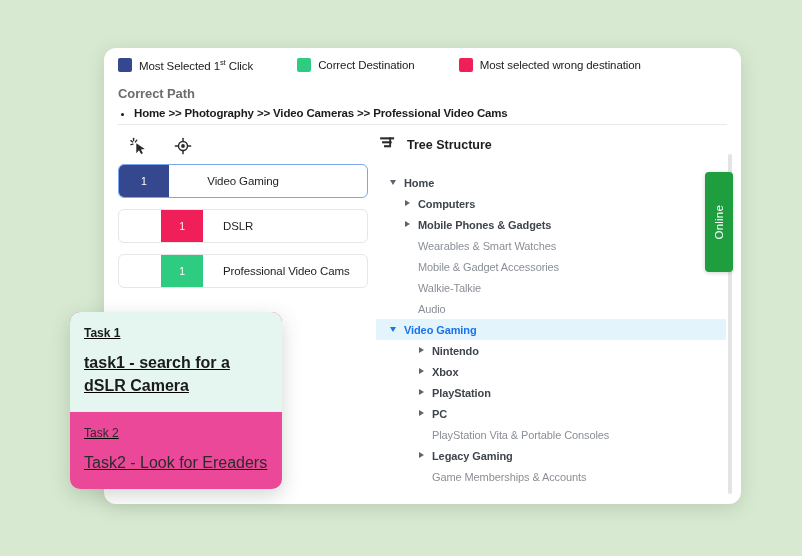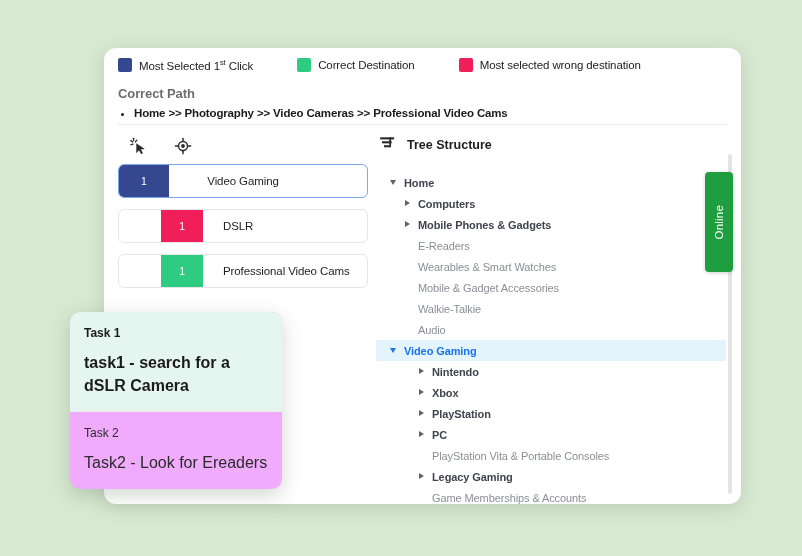--- a/index.html
+++ b/index.html
@@ -257,24 +257,25 @@
     font-size: 11.5px;
     letter-spacing: 0.2px;
   }
 
   
   #task-popup {
     position: absolute;
     left: 70px;
     top: 312px;
     width: 212px;
-    background: #f0abfc;
+    background: #ec4899;
     border-radius: 10px;
     box-shadow: 0 6px 20px rgba(50,70,50,0.22);
     overflow: hidden;
+    text-decoration: underline;
   }
   .task-block {
     padding: 14px 14px 14px 14px;
   }
   .task-block.active {
     background: #e5f6f0;
   }
   .task-title {
     font-size: 12px;
     font-weight: bold;
@@ -397,24 +398,20 @@
         <div class="tree-node" style="padding-left: 28px;">
           <span class="caret right"></span>
           <span class="tree-label bold">Computers</span>
         </div>
         <div class="tree-node" style="padding-left: 28px;">
           <span class="caret right"></span>
           <span class="tree-label bold">Mobile Phones &amp; Gadgets</span>
         </div>
         <div class="tree-node" style="padding-left: 28px;">
           <span class="caret none"></span>
-          <span class="tree-label normal">E-Readers</span>
-        </div>
-        <div class="tree-node" style="padding-left: 28px;">
-          <span class="caret none"></span>
           <span class="tree-label normal">Wearables &amp; Smart Watches</span>
         </div>
         <div class="tree-node" style="padding-left: 28px;">
           <span class="caret none"></span>
           <span class="tree-label normal">Mobile &amp; Gadget Accessories</span>
         </div>
         <div class="tree-node" style="padding-left: 28px;">
           <span class="caret none"></span>
           <span class="tree-label normal">Walkie-Talkie</span>
         </div>

